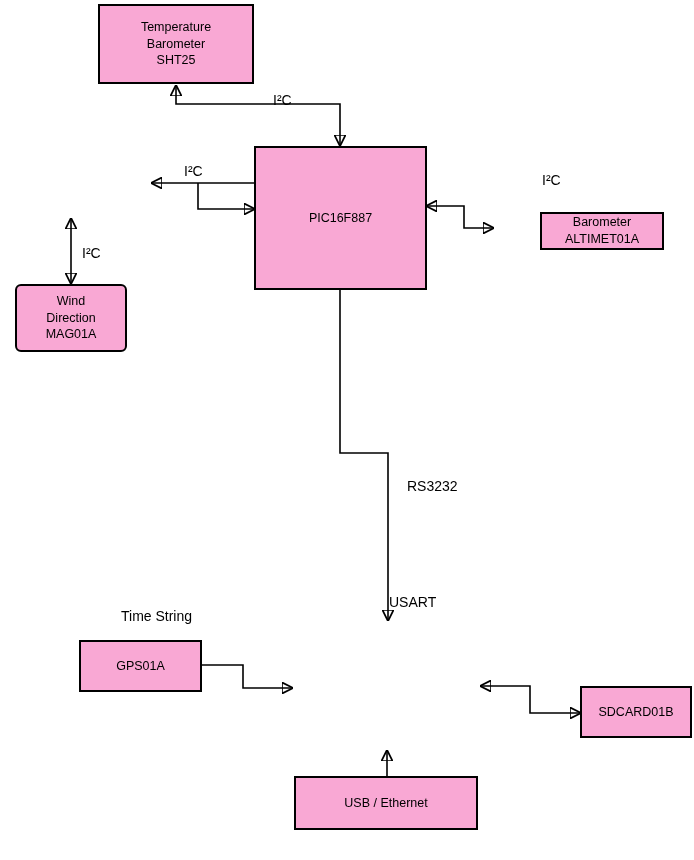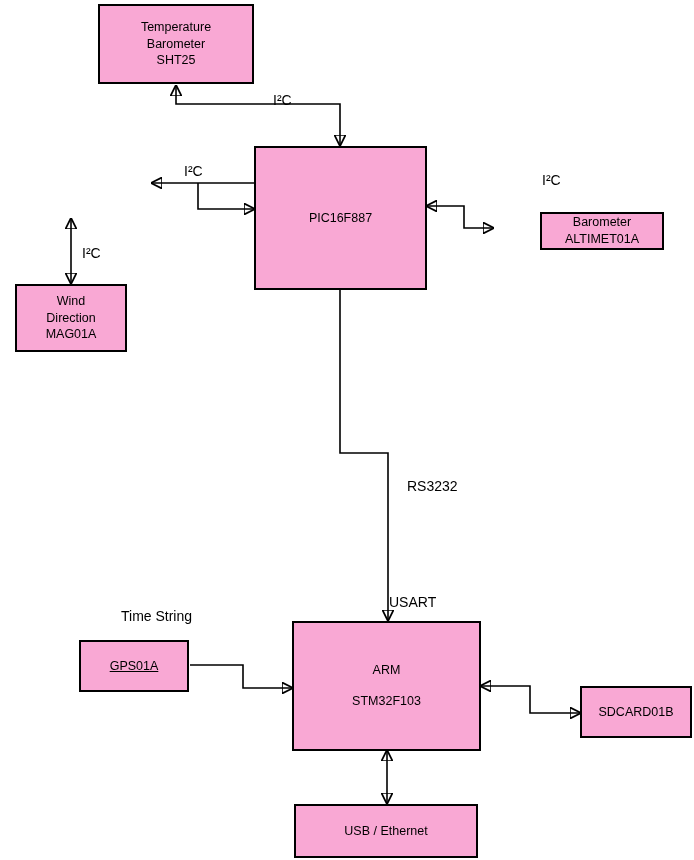--- a/index.html
+++ b/index.html
@@ -80,50 +80,45 @@
     <path d="M 387 751 L 387 803" marker-end="url(#arrow)" marker-start="url(#arrow)"></path>
   </svg>
 
   <div class="box" style="left:98px; top:4px; width:156px; height:80px;">
     <span class="line">Temperature</span>
     <span class="line">Barometer</span>
     <span class="line">SHT25</span>
   </div>
 
 
-  <div class="box" style="left:15px; top:284px; width:112px; height:68px;">
+  <div class="box" style="left:15px; top:284px; width:112px; height:68px;border-radius:6px;">
     <span class="line">Wind</span>
     <span class="line">Direction</span>
     <span class="line">MAG01A</span>
   </div>
 
   <div class="box" style="left:254px; top:146px; width:173px; height:144px;">
     <span class="line">PIC16F887</span>
   </div>
 
   <div class="box" style="left:493px; top:212px; width:124px; height:38px;margin-left:47px;">
     <span class="line">Barometer</span>
     <span class="line">ALTIMET01A</span>
   </div>
 
-  <div class="box" style="left:79px; top:640px; width:110px; height:52px;text-decoration:underline;">
+  <div class="box" style="left:79px; top:640px; width:123px; height:52px;">
     <span class="line">GPS01A</span>
   </div>
 
-  <div class="box" style="left:292px; top:621px; width:189px; height:130px;">
-    <span class="line">ARM</span>
-    <span class="line" style="height:14px;"></span>
-    <span class="line">STM32F103</span>
-  </div>
 
   <div class="box" style="left:580px; top:686px; width:112px; height:52px;">
     <span class="line">SDCARD01B</span>
   </div>
 
-  <div class="box" style="left:294px; top:804px; width:184px; height:54px;">
+  <div class="box" style="left:294px; top:776px; width:184px; height:54px;">
     <span class="line">USB / Ethernet</span>
   </div>
 
   <div class="label" style="left:273px; top:92px;">I²C</div>
   <div class="label" style="left:184px; top:163px;">I²C</div>
   <div class="label" style="left:82px; top:245px;">I²C</div>
   <div class="label" style="left:542px; top:172px;">I²C</div>
   <div class="label" style="left:394px; top:478px;margin-left:13px;">RS3232</div>
   <div class="label" style="left:389px; top:594px;">USART</div>
   <div class="label" style="left:97px; top:608px;margin-left:24px;">Time String</div>

